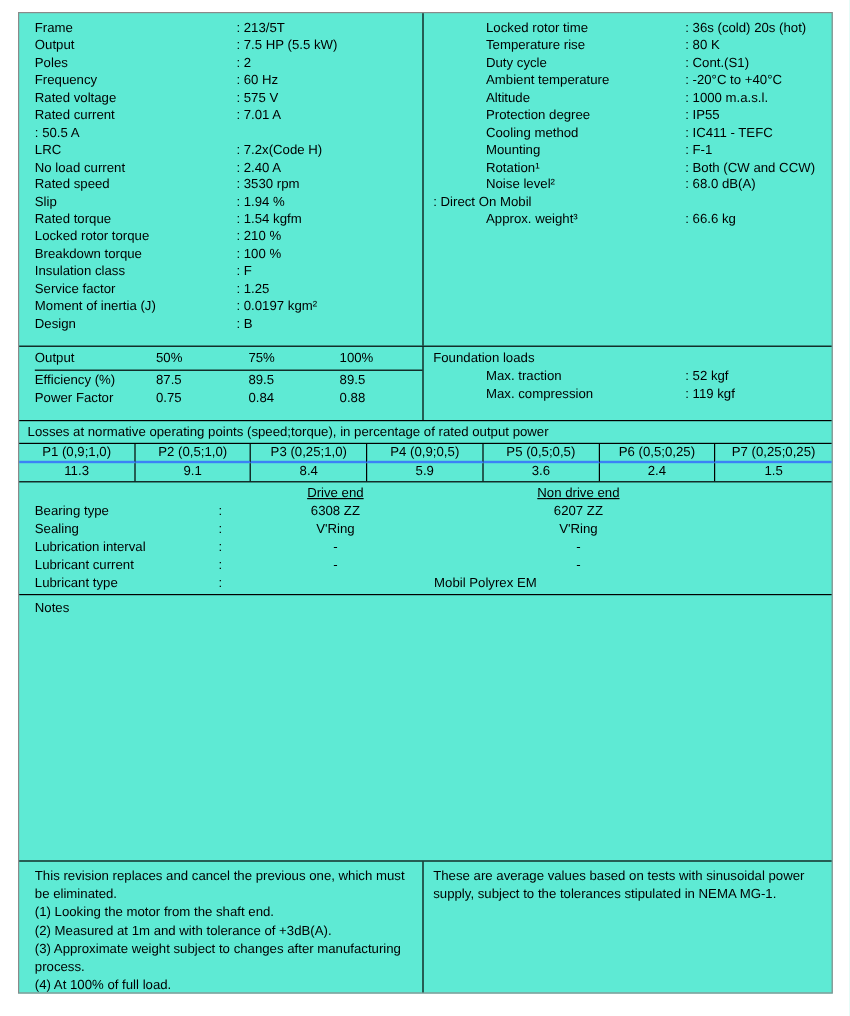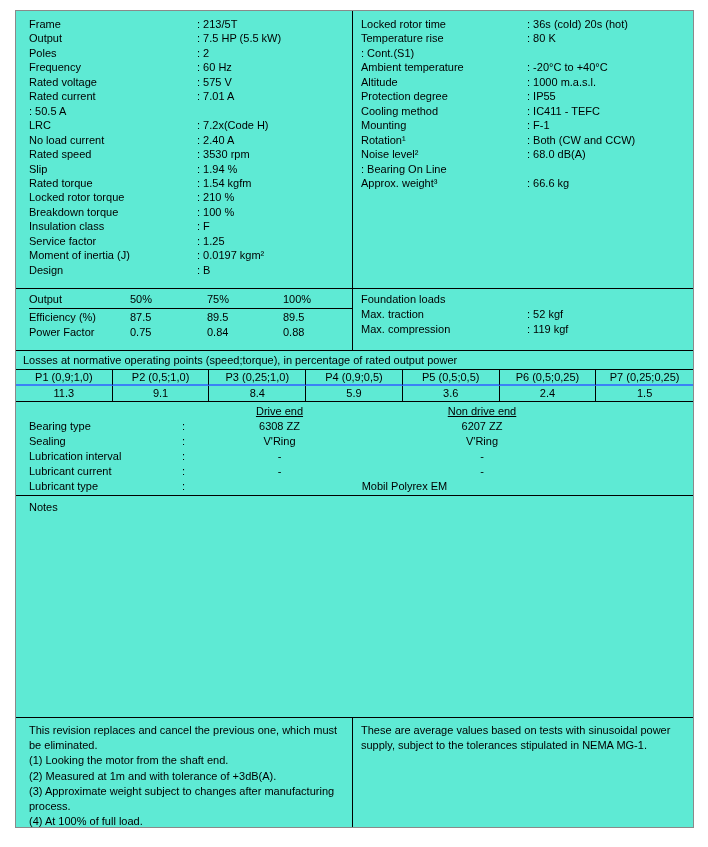--- a/index.html
+++ b/index.html
@@ -10,21 +10,21 @@
   .split{display:flex;}
   .half-l{width:336px;box-sizing:border-box;}
   .half-r{flex:1;border-left:1px solid #000;box-sizing:border-box;}
 
   
   .sec-top{height:277px;}
   .sec-top .half-l{padding:6px 4px 0 13px;}
   .sec-top .half-r{padding:6px 4px 0 8px;}
   .spec-row{display:flex;line-height:14.45px;white-space:nowrap;}
   .spec-label{display:inline-block;width:168px;flex:none;}
-  .half-r .spec-label{width:166px;}
+  .half-r .spec-label{width:166px;margin-left:44px;}
 
   
   .sec-perf{height:62px;}
   .sec-perf .half-l{padding:0 0 0 13px;}
   .sec-perf .half-r{padding:2px 4px 0 8px;}
   .perf-row{display:grid;grid-template-columns:101px 77px 76px 1fr;line-height:14.5px;}
   .perf-head{height:20px;border-bottom:1px solid #000;margin-right:0;box-sizing:border-box;padding-top:3px;}
   .perf-body{padding-top:1px;}
   .found-title{line-height:16px;}
   .sec-perf .spec-row{line-height:14.5px;}
@@ -139,20 +139,21 @@
     <div class="half-r" id="specs-right">
         <div class="spec-row">
           <span class="spec-label">Locked rotor time</span>
           <span class="spec-value">: 36s (cold) 20s (hot)</span>
         </div>
         <div class="spec-row">
           <span class="spec-label">Temperature rise</span>
           <span class="spec-value">: 80 K</span>
         </div>
         <div class="spec-row">
+          <span class="spec-label">Duty cycle</span>
           <span class="spec-value">: Cont.(S1)</span>
         </div>
         <div class="spec-row">
           <span class="spec-label">Ambient temperature</span>
           <span class="spec-value">: -20°C to +40°C</span>
         </div>
         <div class="spec-row">
           <span class="spec-label">Altitude</span>
           <span class="spec-value">: 1000 m.a.s.l.</span>
         </div>
@@ -170,21 +171,21 @@
         </div>
         <div class="spec-row">
           <span class="spec-label">Rotation¹</span>
           <span class="spec-value">: Both (CW and CCW)</span>
         </div>
         <div class="spec-row">
           <span class="spec-label">Noise level²</span>
           <span class="spec-value">: 68.0 dB(A)</span>
         </div>
         <div class="spec-row">
-          <span class="spec-value">: Bearing On Line</span>
+          <span class="spec-value">: Direct On Mobil</span>
         </div>
         <div class="spec-row">
           <span class="spec-label">Approx. weight³</span>
           <span class="spec-value">: 66.6 kg</span>
         </div>
       </div>
   </div>
 
   <div class="sec sec-perf split bt">
     <div class="half-l">

